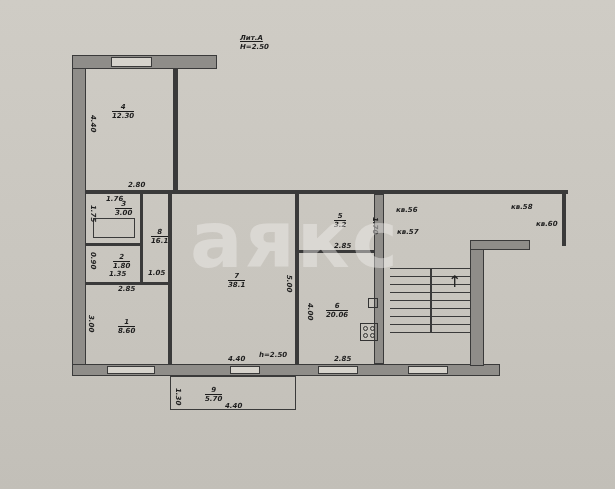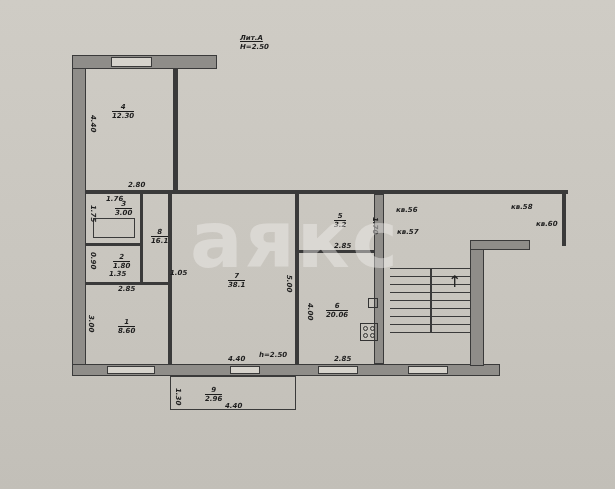--- a/index.html
+++ b/index.html
@@ -107,30 +107,30 @@
   <div class="room" style="left:334px;top:212px;">
     <span class="num">5</span>
       <span class="area">3.2</span>
     </div>
   <div class="room" style="left:326px;top:302px;">
     <span class="num">6</span>
       <span class="area">20.06</span>
     </div>
   <div class="room" style="left:205px;top:386px;">
     <span class="num">9</span>
-      <span class="area">2.96</span>
+      <span class="area">5.70</span>
     </div>
 
   <div class="vlbl" style="left:97px;top:115px;">4.40</div>
   <div class="lbl" style="left:128px;top:181px;">2.80</div>
   <div class="lbl" style="left:106px;top:195px;">1.76</div>
   <div class="vlbl" style="left:97px;top:205px;">1.75</div>
   <div class="vlbl" style="left:97px;top:252px;">0.90</div>
   <div class="lbl" style="left:109px;top:270px;">1.35</div>
-  <div class="lbl" style="left:148px;top:269px;margin-left:22px;">1.05</div>
+  <div class="lbl" style="left:148px;top:269px;">1.05</div>
   <div class="lbl" style="left:118px;top:285px;">2.85</div>
   <div class="vlbl" style="left:95px;top:315px;">3.00</div>
   <div class="lbl" style="left:228px;top:355px;">4.40</div>
   <div class="lbl" style="left:259px;top:351px;">h=2.50</div>
   <div class="vlbl" style="left:293px;top:275px;">5.00</div>
   <div class="lbl" style="left:334px;top:242px;">2.85</div>
   <div class="vlbl" style="left:379px;top:217px;">1.70</div>
   <div class="vlbl" style="left:314px;top:303px;">4.00</div>
   <div class="lbl" style="left:334px;top:355px;">2.85</div>
   <div class="vlbl" style="left:182px;top:388px;">1.30</div>

